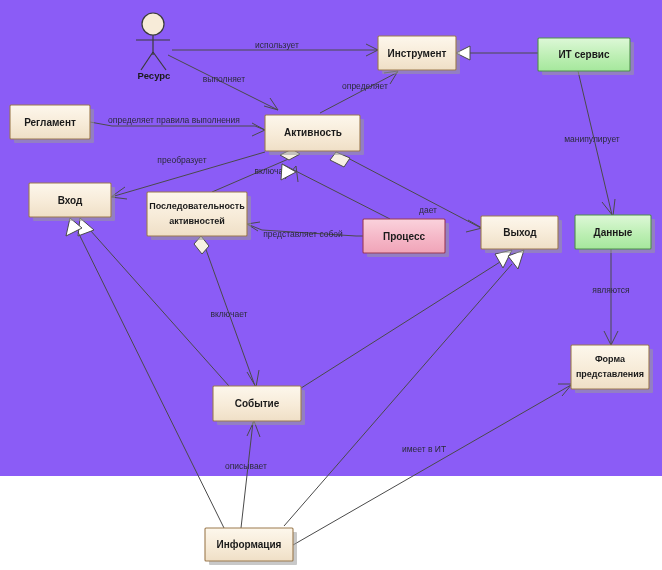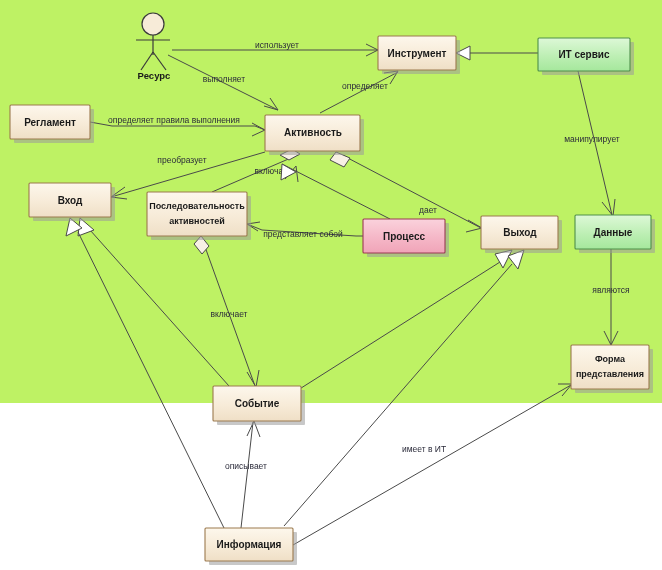--- a/index.html
+++ b/index.html
@@ -9,22 +9,22 @@
   }
   body {
     width: 662px;
     height: 570px;
     overflow: hidden;
     font-family: "Liberation Sans", sans-serif;
   }
   #diagram-root {
     position: relative;
     width: 662px;
-    height: 403px;
-    background: #bef264;
+    height: 476px;
+    background: #8b5cf6;
   }
   svg#diagram-svg {
     position: absolute;
     left: 0;
     top: 0;
     width: 662px;
     height: 570px;
   }
   .node-label {
     font-family: "Liberation Sans", sans-serif;

